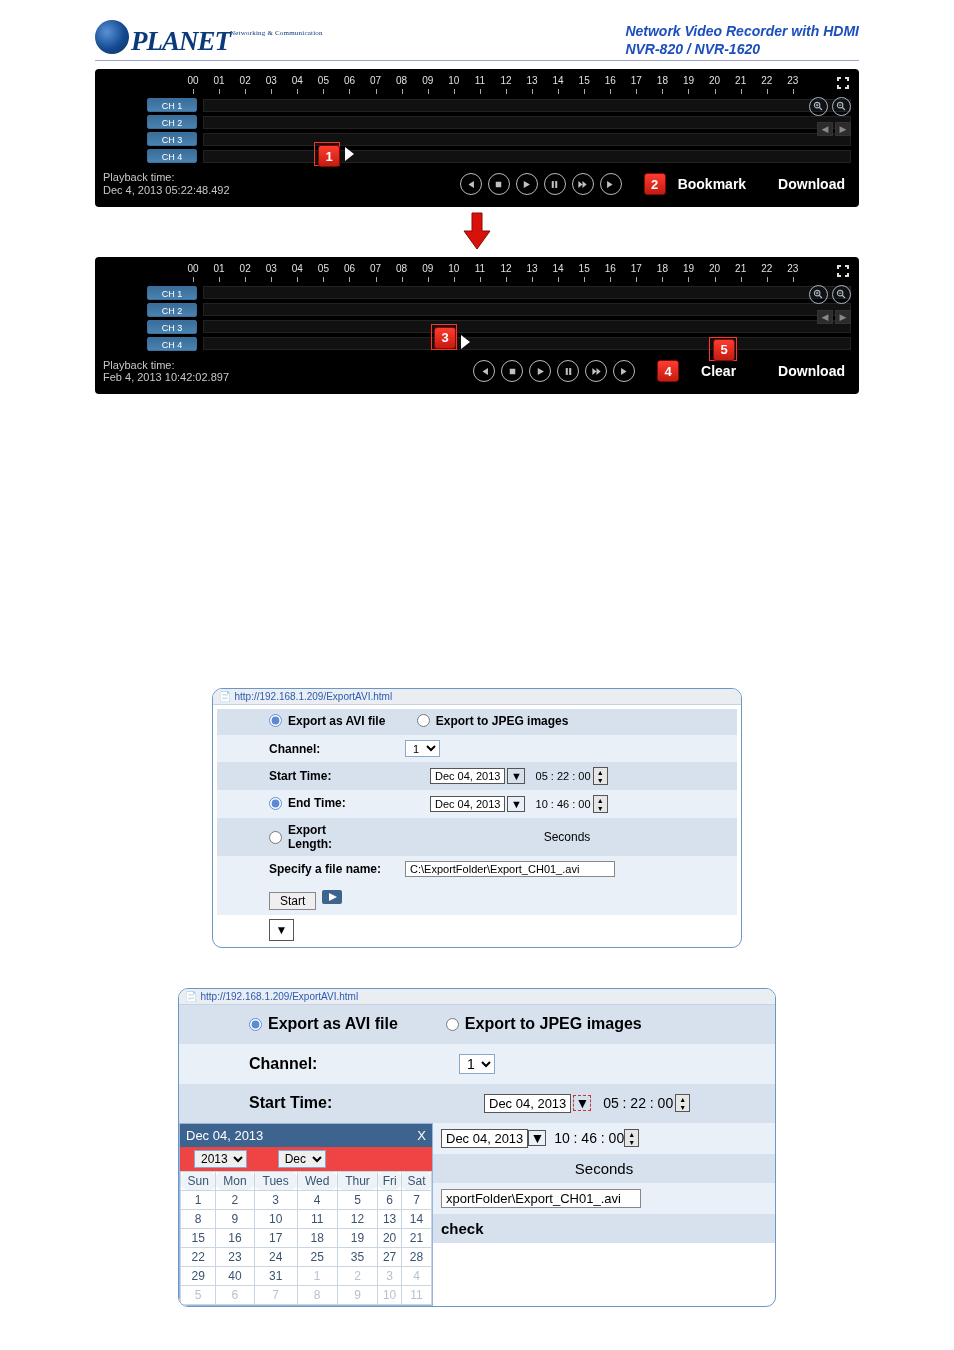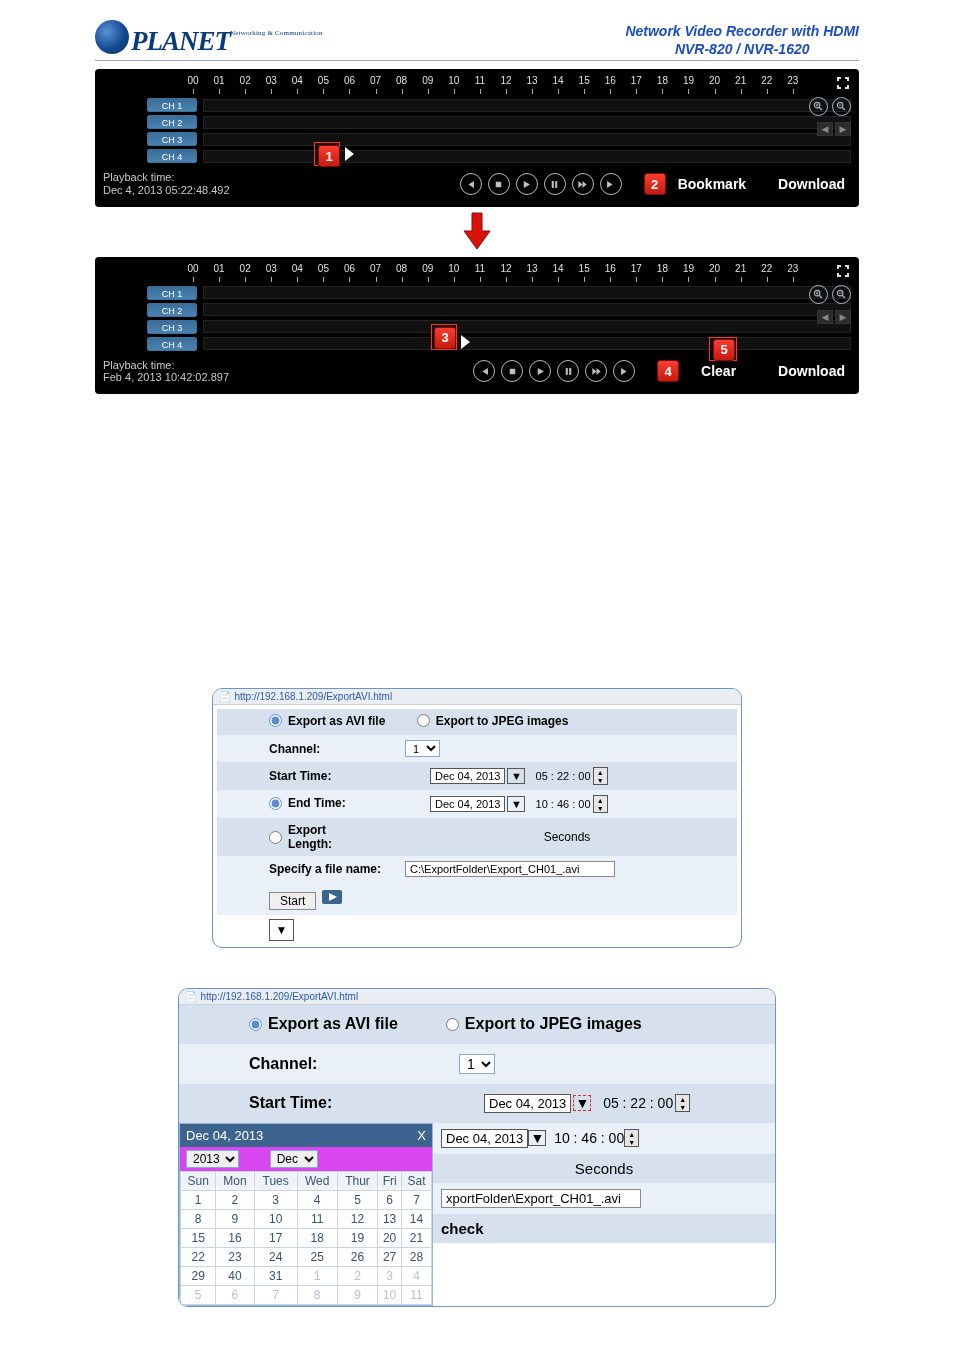--- a/index.html
+++ b/index.html
@@ -4,21 +4,21 @@
 <style>
   * { box-sizing: border-box; margin: 0; padding: 0; }
   body { width: 954px; background: #fff; font-family: Arial, sans-serif; font-size: 12px; }
   .page { padding: 20px 95px 25px 95px; }
   .header-row { display: flex; align-items: flex-start; justify-content: space-between; margin-bottom: 2px; }
   .logo { display: flex; align-items: center; }
   .logo-ball { width: 34px; height: 34px; border-radius: 50%; background: radial-gradient(circle at 35% 35%, #5b91d6 0%, #144a8f 55%, #0b2f5d 100%); margin-right: 2px; position: relative; }
   .logo-text { font-family: Liberation Serif, serif; display: flex; flex-direction: row; margin-top: 8px; }
   .logo-main { font-size: 27px; font-weight: 900; font-style: italic; color: #0b3a7c; letter-spacing: -1px; line-height: 0.9; }
   .logo-sub { font-size: 7px; color: #0b3a7c; letter-spacing: 0.2px; }
-  .header-title { text-align: center; font-style: italic; font-weight: bold; color: #1c4ebd; font-size: 14px; line-height: 1.3; margin-top: 2px; }
+  .header-title { text-align: left; font-style: italic; font-weight: bold; color: #1c4ebd; font-size: 14px; line-height: 1.3; margin-top: 2px; }
   .header-hr { border: none; border-top: 1px solid #9aa5c7; margin: 0 0 8px 0; }
 
   
   .panel { background: #000; border-radius: 4px; padding: 6px 8px 10px 8px; margin-bottom: 4px; position: relative; }
   .hours-row { display: flex; margin-left: 80px; margin-right: 48px; justify-content: space-between; color: #e0e0e0; font-size: 10px; font-family: Arial; }
   .hours-row span { width: 20px; text-align: center; }
   .hours-row .tickbox { position: relative; }
   .hours-row .tickbox::after { content:""; position:absolute; left:50%; top:14px; width:1px; height:5px; background:#aaa; }
   .ch-grid { margin-top: 12px; padding-left: 44px; }
   .ch-row { display: flex; align-items: center; margin-bottom: 3px; }
@@ -481,21 +481,21 @@
         </td>
           </tr>
     </tbody>
       </table>
     <div class="cal-row">
       <div class="calendar">
         <div class="cal-hdr">
           <span>Dec 04, 2013</span>
           <span>X</span>
         </div>
-        <div style="padding:3px 6px; background:#d946ef;">
+        <div style="padding:3px 14px; background:#ef4444;">
           <select class="cal-sel"><option>2013</option></select>
           &nbsp;&nbsp;&nbsp;&nbsp;&nbsp;&nbsp;
           <select class="cal-sel"><option>Dec</option></select>
         </div>
         <table class="cal-grid">
           <tbody>
               <tr>
                 <th>Sun</th>
                 <th>Mon</th>
                 <th>Tues</th>
@@ -529,21 +529,21 @@
                 <td>18</td>
                 <td>19</td>
                 <td>20</td>
                 <td>21</td>
               </tr>
           <tr>
                 <td>22</td>
                 <td>23</td>
                 <td>24</td>
                 <td>25</td>
-                <td>26</td>
+                <td>35</td>
                 <td>27</td>
                 <td>28</td>
               </tr>
           <tr>
                 <td>29</td>
                 <td>40</td>
                 <td>31</td>
                 <td class="muted">1</td>
                 <td class="muted">2</td>
                 <td class="muted">3</td>

